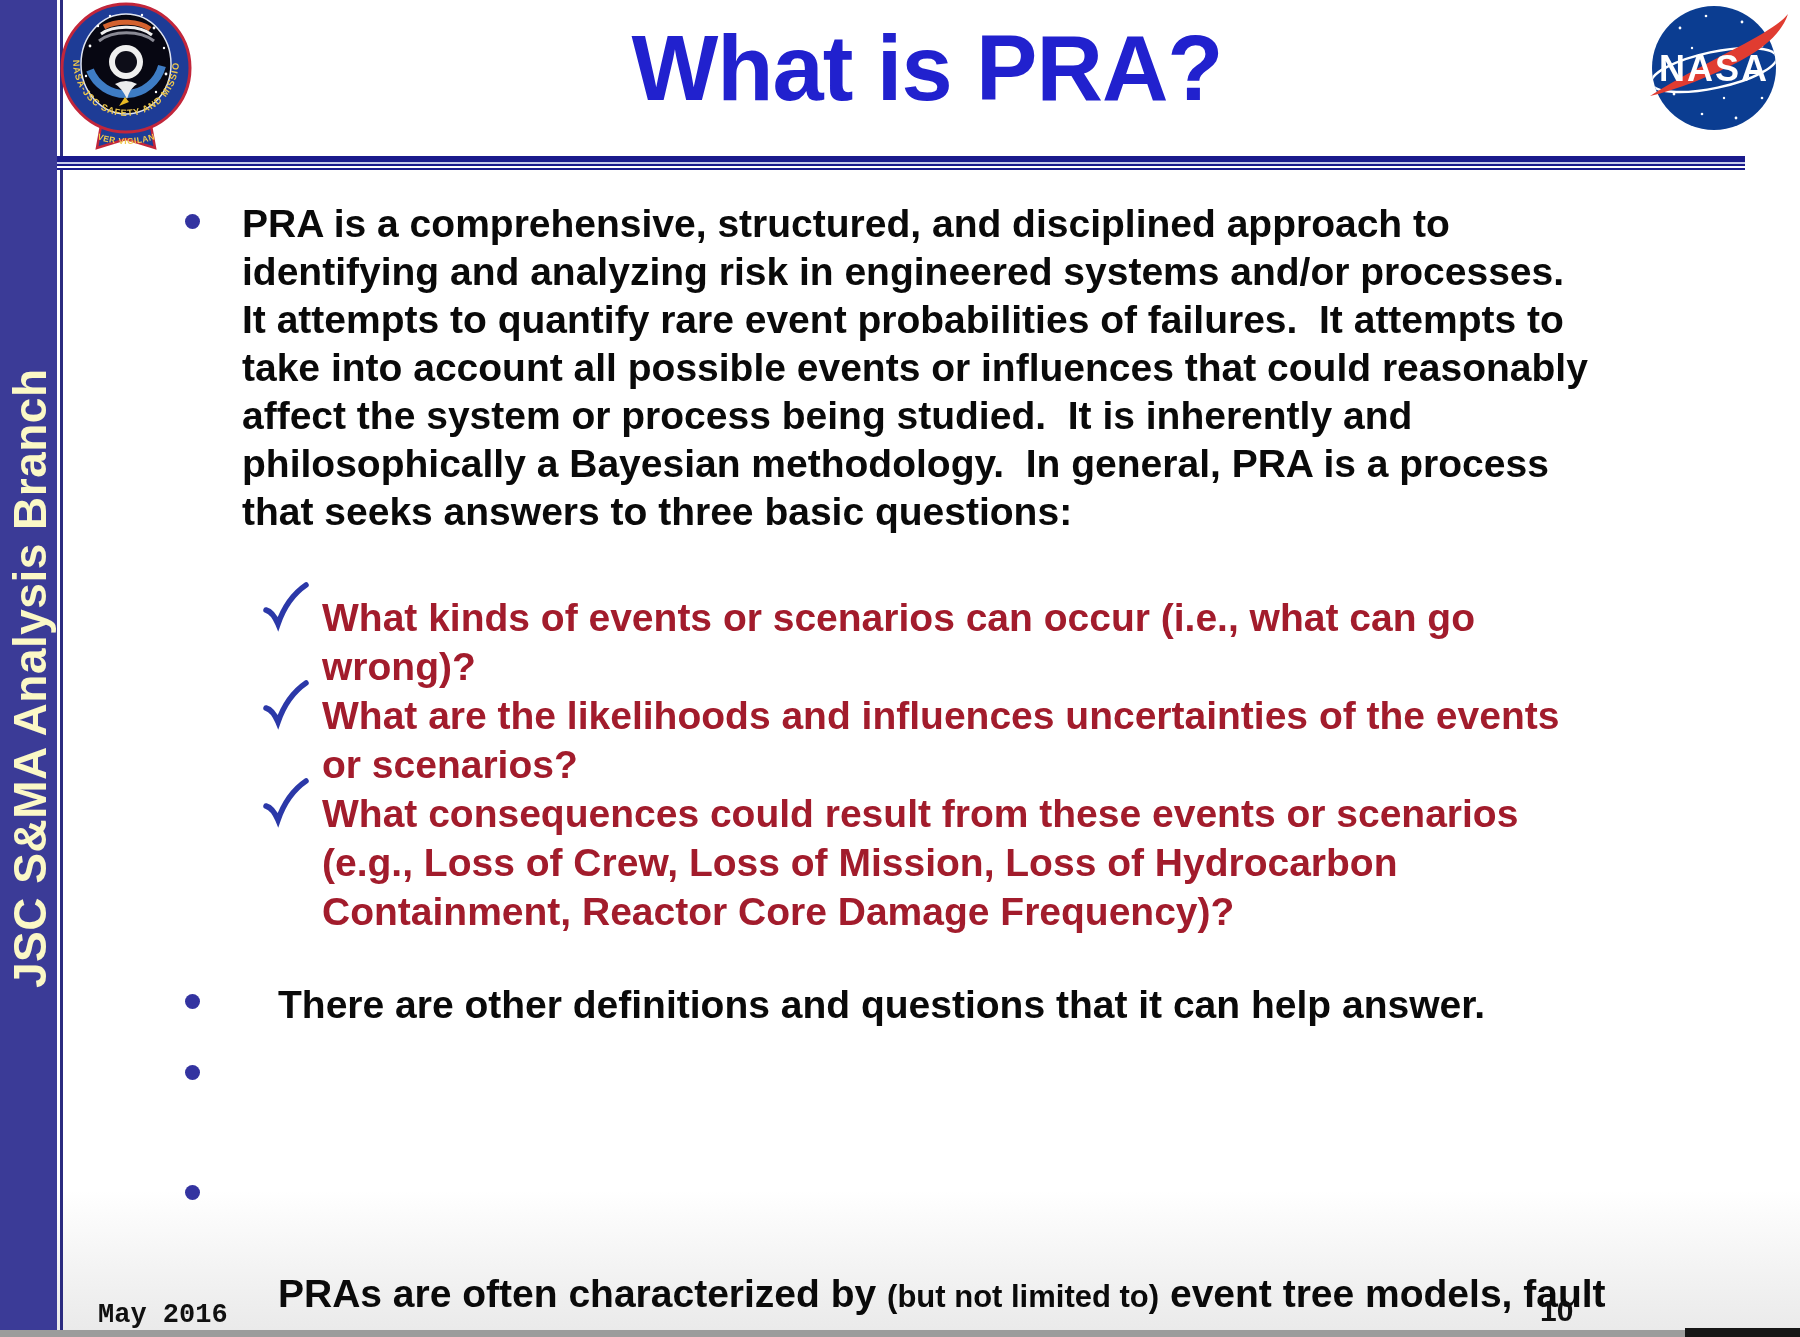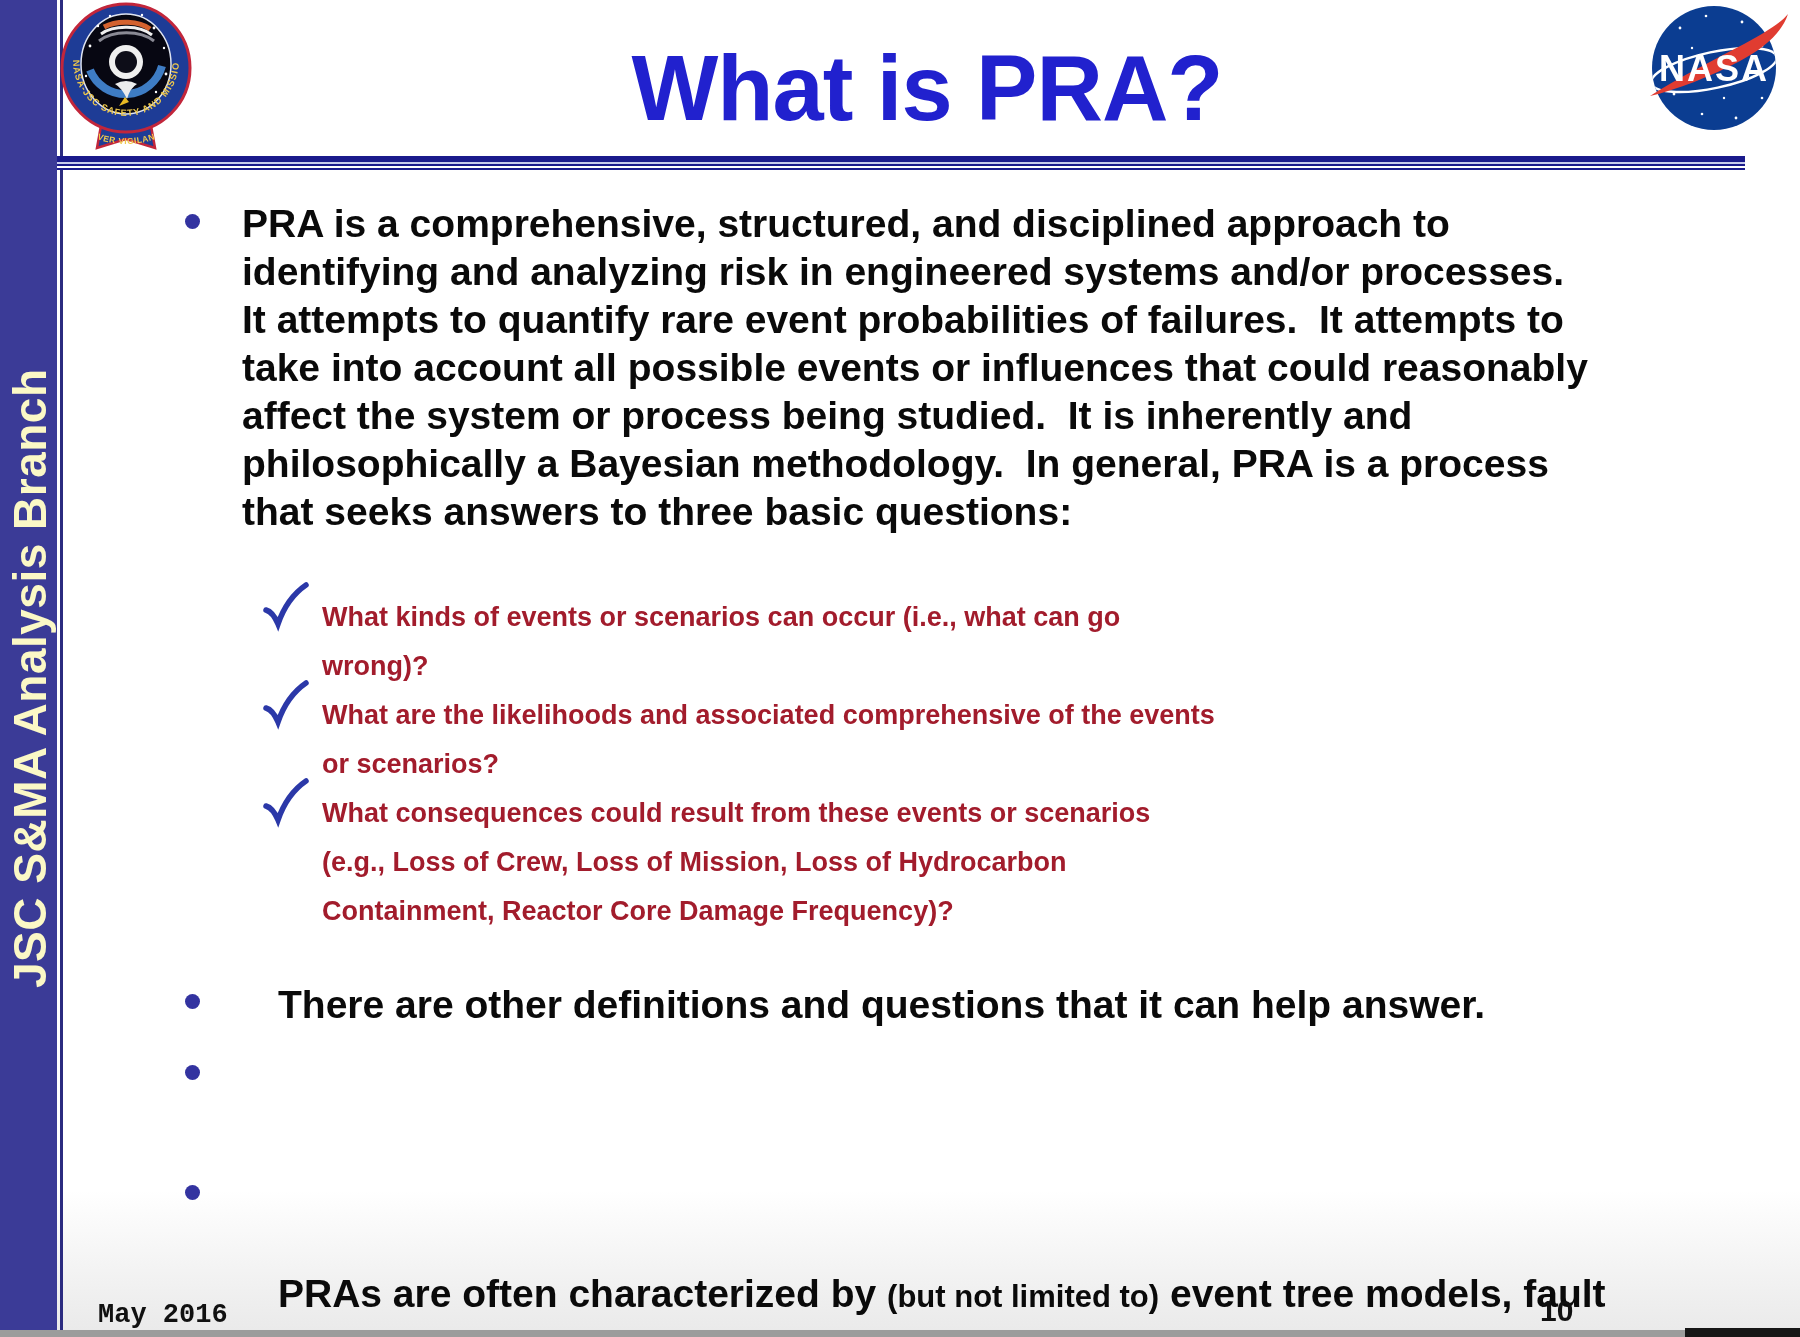--- a/index.html
+++ b/index.html
@@ -14,37 +14,37 @@
   .sidebar-text{
     position:absolute;left:2px;top:988px;width:615px;height:56px;line-height:56px;
     transform:rotate(-90deg);transform-origin:0 0;
     font-size:46px;color:#fbf8c6;letter-spacing:0.5px;white-space:pre;
   }
   
   .badge{position:absolute;left:58px;top:2px;width:136px;height:150px;overflow:visible;}
   .nasa{position:absolute;left:1644px;top:2px;width:152px;height:140px;overflow:visible;}
   .title{
     position:absolute;left:144px;right:90px;top:22px;text-align:center;
-    font-size:92px;line-height:1;color:#2121ce;letter-spacing:-1px;white-space:pre;margin-top:20px;
+    font-size:92px;line-height:1;color:#2121ce;letter-spacing:-1px;white-space:pre;
   }
   .divider{position:absolute;left:57px;top:156px;width:1688px;}
   .divider div{width:100%;}
   .dv1{height:6px;background:#1a1a8c;}
   .dv2{height:2px;background:#c8ccec;}
   .dv3{height:2px;background:#1a1a8c;}
   .dv4{height:2px;background:#ffffff;}
   .dv5{height:2px;background:#1a1a8c;}
   
   .dot{position:absolute;width:15px;height:15px;border-radius:50%;background:#3333a0;}
   .btext{position:absolute;left:242px;white-space:pre;font-size:39px;line-height:48px;color:#0a0a0a;}
   .lh49{line-height:49px;margin-left:36px;}
   .checks{position:absolute;left:263px;top:593px;}
   .check-item{display:flex;align-items:flex-start;}
   .check-svg{width:46px;height:50px;flex:none;margin:-11px 13px 0 0;overflow:visible;}
-  .q-text{white-space:pre;font-size:27px;line-height:49px;color:#a21c2c;}
+  .q-text{white-space:pre;font-size:39px;line-height:49px;color:#a21c2c;}
   .small-inline{font-size:31px;text-align:right;}
   
   .footer-date{position:absolute;left:98px;top:1300px;font-size:27px;color:#111;font-family:Liberation Mono, monospace;}
   .page-num{position:absolute;left:1540px;top:1294px;font-size:30px;color:#111;}
   .strip-gray{position:absolute;left:0;top:1330px;width:1685px;height:7px;background:#9c9c9c;}
   .strip-black{position:absolute;left:1685px;top:1328px;width:115px;height:9px;background:#161616;}
 </style>
 </head>
 <body>
 
@@ -139,21 +139,21 @@
       <svg class="check-svg" viewBox="0 0 46 50">
         <path d="M3 28 Q10 30 15 42 Q24 16 43 3" fill="none" stroke="#2b38a8" stroke-width="5.5" stroke-linecap="round"></path>
       </svg>
       <div class="q-text">What kinds of events or scenarios can occur (i.e., what can go
 wrong)?</div>
     </div>
     <div class="check-item">
       <svg class="check-svg" viewBox="0 0 46 50">
         <path d="M3 28 Q10 30 15 42 Q24 16 43 3" fill="none" stroke="#2b38a8" stroke-width="5.5" stroke-linecap="round"></path>
       </svg>
-      <div class="q-text">What are the likelihoods and associated comprehensive of the events
+      <div class="q-text">What are the likelihoods and influences uncertainties of the events
 or scenarios?</div>
     </div>
     <div class="check-item">
       <svg class="check-svg" viewBox="0 0 46 50">
         <path d="M3 28 Q10 30 15 42 Q24 16 43 3" fill="none" stroke="#2b38a8" stroke-width="5.5" stroke-linecap="round"></path>
       </svg>
       <div class="q-text">What consequences could result from these events or scenarios
 (e.g., Loss of Crew, Loss of Mission, Loss of Hydrocarbon
 Containment, Reactor Core Damage Frequency)?</div>
     </div>

